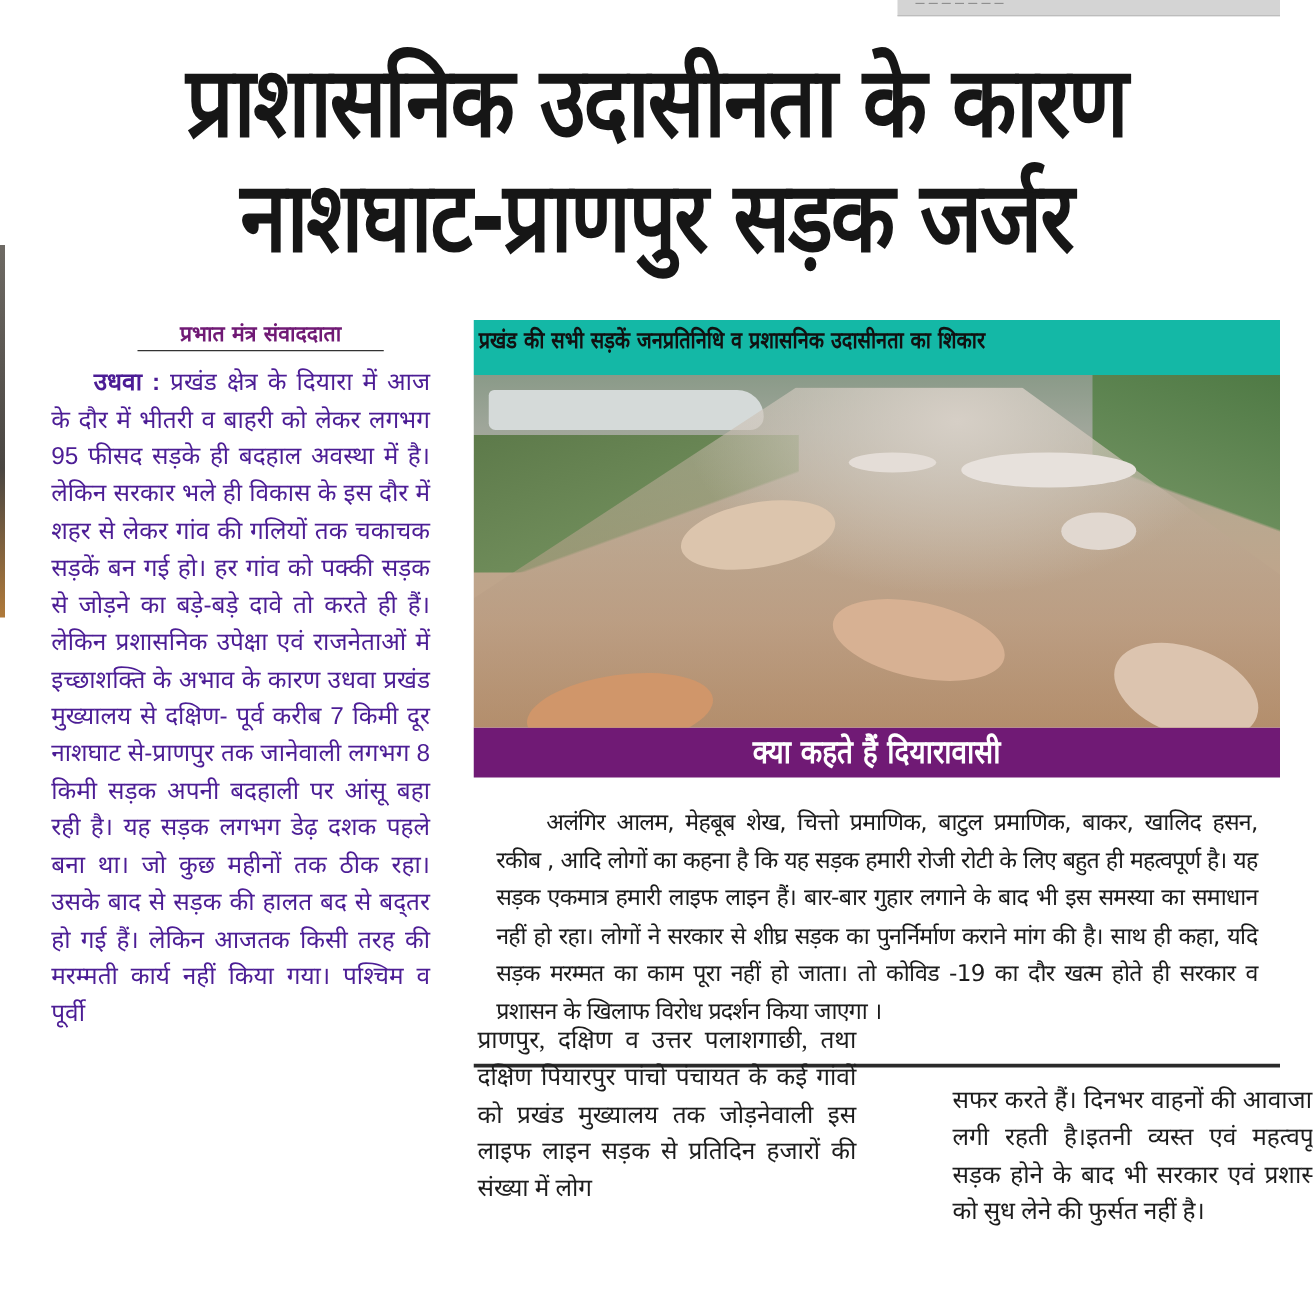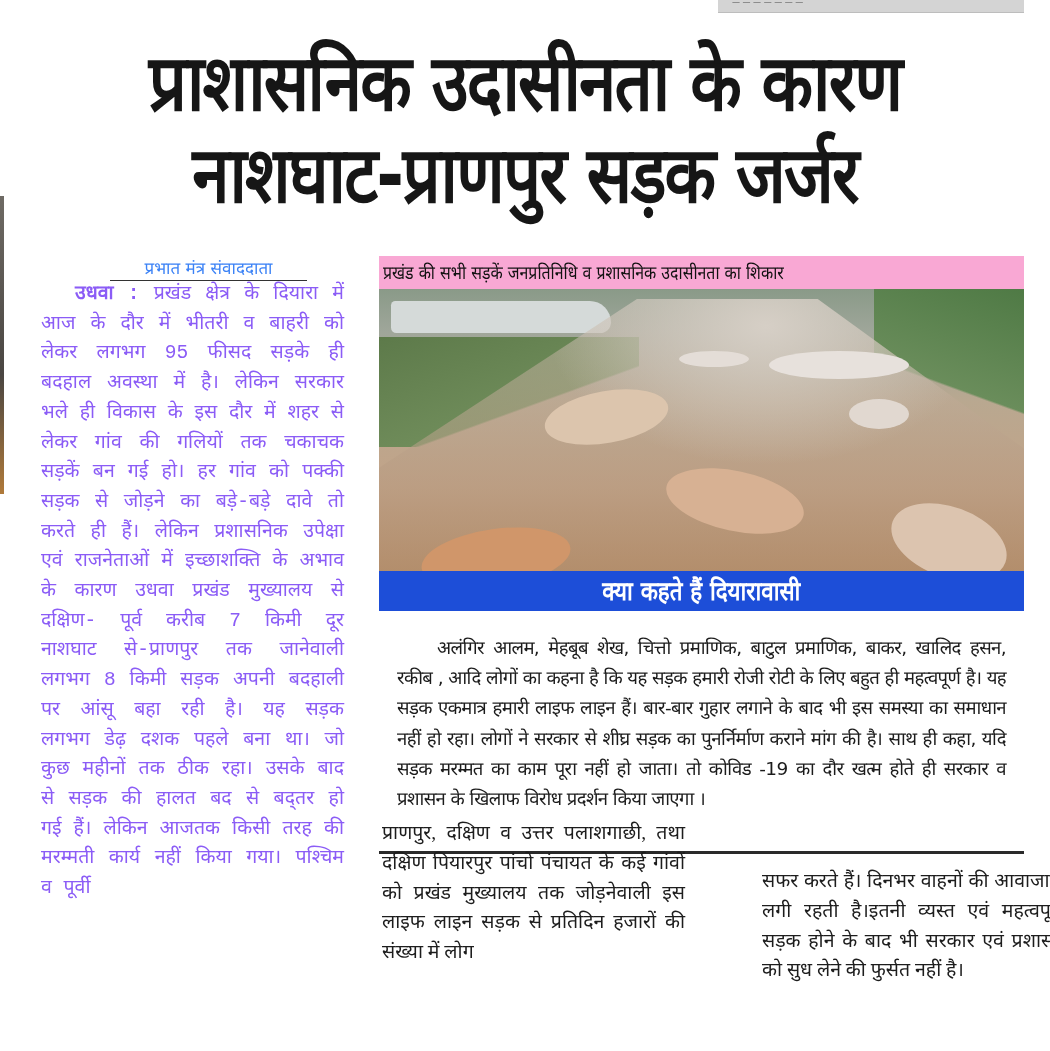--- a/index.html
+++ b/index.html
@@ -20,35 +20,35 @@
   .headline {
     position: absolute; left: 0; top: 38px; width: 1050px; text-align: center;
     font-family: "DejaVu Sans", sans-serif; font-weight: bold; color: #161616;
     letter-spacing: -2px; transform: scaleX(0.86); transform-origin: center top;
   }
   .headline .line1 { font-size: 78px; line-height: 90px; display:block; }
   .headline .line2 { font-size: 78px; line-height: 95px; display:block; }
 
   .byline {
     position: absolute; left: 110px; top: 258px; width: 197px;
-    font-size: 17px; font-weight: normal; color: #3b82f6; text-align: center;
+    font-size: 17px; font-weight: bold; color: #701a75; text-align: center;
     border-bottom: 1.5px solid #333; padding-bottom: 2px; line-height: 20px;
   }
   .col-left {
-    position: absolute; left: 41px; top: 280px; width: 303px;
-    font-family: Liberation Mono, monospace; font-size: 19.5px; line-height: 29.7px;
-    text-align: justify; color: #8b5cf6;
+    position: absolute; left: 41px; top: 292px; width: 303px;
+    font-family: Liberation Sans, sans-serif; font-size: 19.5px; line-height: 29.7px;
+    text-align: justify; color: #4c1d95;
   }
   .col-left .dateline { font-weight: bold; }
   .col-left p { margin: 0; text-indent: 34px; }
 
   .photo-block { position: absolute; left: 379px; top: 256px; width: 645px; }
   .photo-caption {
-    background: #f9a8d4; height: 33px; line-height: 33px;
-    font-size: 18.5px; font-weight: normal; color: #111; padding-left: 4px;
+    background: #14b8a6; height: 44px; line-height: 33px;
+    font-size: 18.5px; font-weight: bold; color: #111; padding-left: 4px;
     white-space: nowrap; overflow: hidden;
   }
   .photo-caption span { display:inline-block; transform: scaleX(0.86); transform-origin: left center; }
   .photo {
     position: relative; height: 282px; overflow: hidden;
     background: linear-gradient(180deg, #8a9a88 0%, #9fa69a 15%, #b9a890 40%, #c2a388 70%, #b8916c 100%);
   }
   .photo .water1 { position:absolute; left:12px; top:12px; width:220px; height:32px; background:#d5dad9; border-radius: 8px 40px 20px 10px; }
   .photo .water2 { position:absolute; left:0; top:62px; width:100px; height:22px; background:#c9d1d1; border-radius: 4px 20px 18px 4px; }
   .photo .grass-left { position:absolute; left:0; top:48px; width:260px; height:110px; background: linear-gradient(160deg, #5d7a4a, #6f8c5a 60%, transparent 61%); }
@@ -58,21 +58,21 @@
   .photo .pothole { position:absolute; border-radius: 50%; }
   .ph1 { left:42px; top:240px; width:150px; height:58px; background:#d0966a; transform: rotate(-8deg); }
   .ph2 { left:165px; top:102px; width:125px; height:52px; background:#dcc5ad; transform: rotate(-10deg); }
   .ph3 { left:286px; top:182px; width:140px; height:60px; background:#d7b193; transform: rotate(12deg); }
   .ph4 { left:300px; top:62px; width:70px; height:16px; background:#e4ddd7; }
   .ph5 { left:390px; top:62px; width:140px; height:28px; background:#e7e1dc; }
   .ph6 { left:510px; top:218px; width:120px; height:70px; background:#dcc4af; transform: rotate(20deg); }
   .ph7 { left:470px; top:110px; width:60px; height:30px; background:#e1d8d0; }
 
   .quote-header {
-    background: #1d4ed8; color: #fff; height: 40px; line-height: 40px;
+    background: #701a75; color: #fff; height: 40px; line-height: 40px;
     text-align: center; font-size: 26px; font-weight: bold;
   }
   .quote-header span { display:inline-block; transform: scaleX(0.86); }
   .quote-body {
     font-family: "DejaVu Sans", sans-serif; font-size: 18.5px; line-height: 30.2px;
     color: #1b1b1b; text-align: justify; padding: 6px 2px 0 2px; letter-spacing: -0.6px;
   }
   .quote-body p { margin: 16px; text-indent: 40px; }
   .rule {
     position: absolute; left: 379px; top: 851px; width: 645px; height: 3px; background: #2a2a2a;

